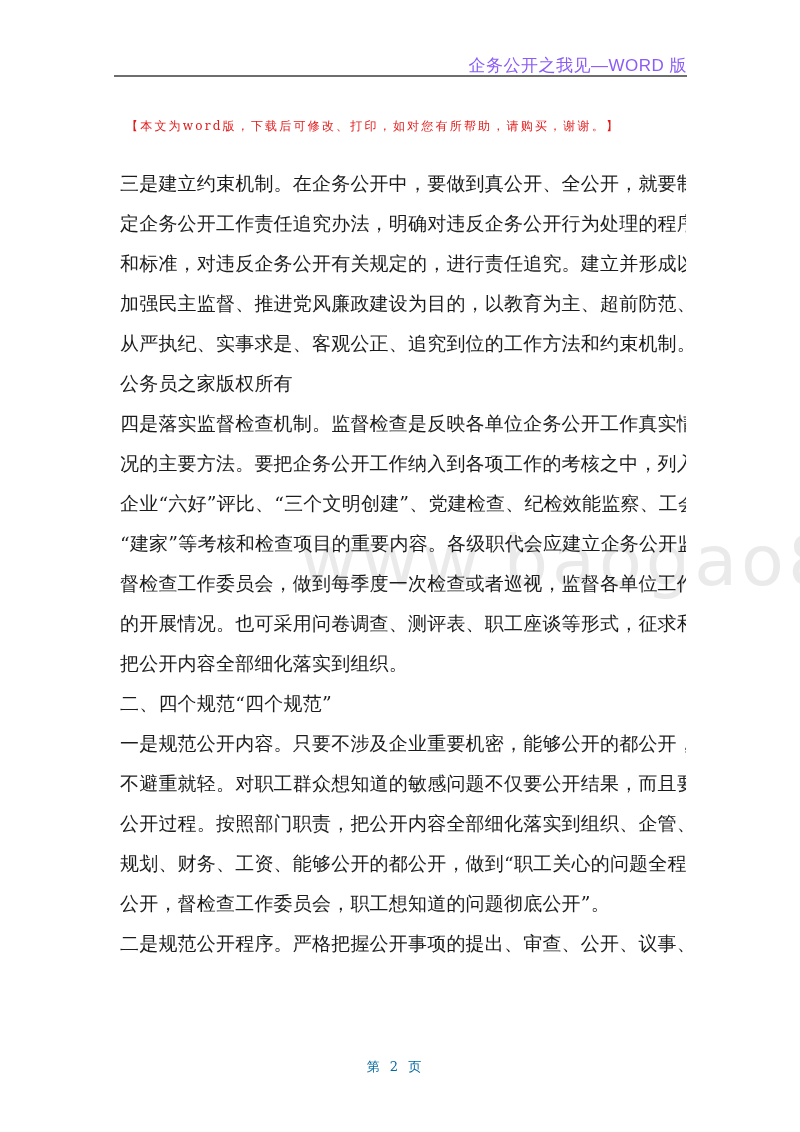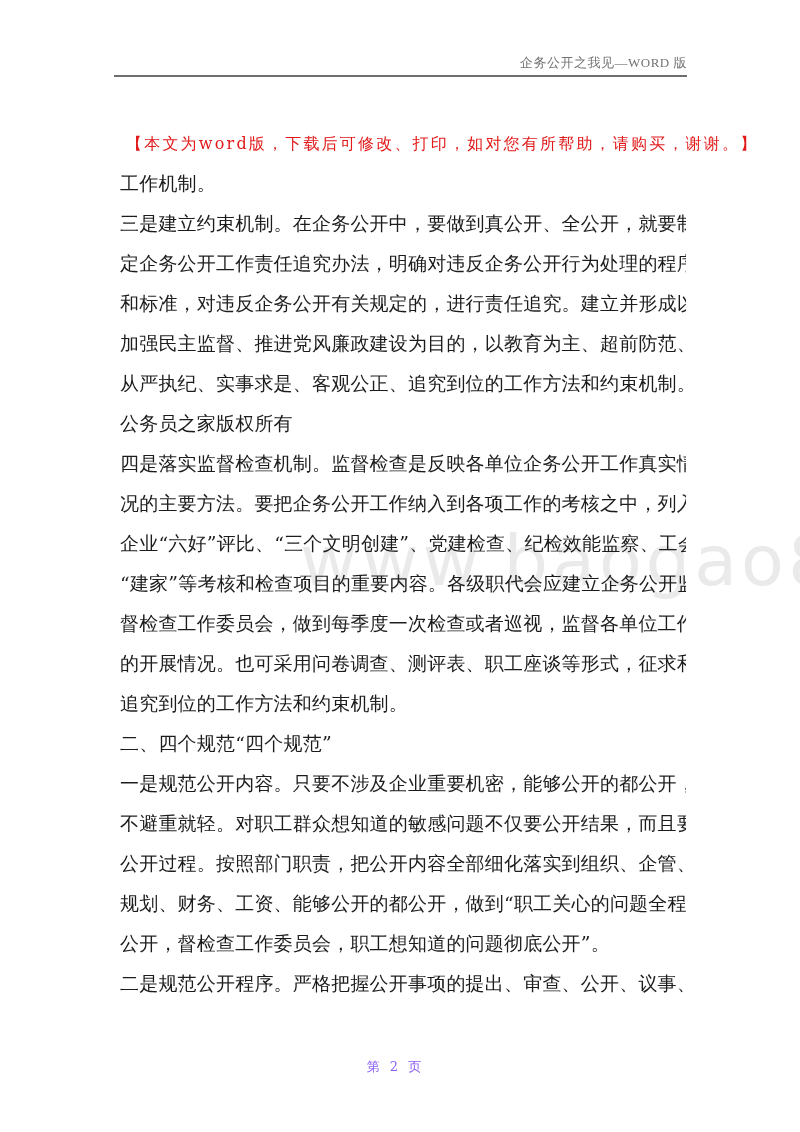--- a/index.html
+++ b/index.html
@@ -19,44 +19,43 @@
       position: absolute;
       left: 114px;
       top: 50px;
       width: 573px;
       height: 26px;
     }
     .header-title {
       position: absolute;
       right: 0;
       top: 4px;
-      font-size: 13px;
-      color: #737373;
-      font-family: Liberation Serif, serif;
+      font-size: 17px;
+      color: #8b5cf6;
+      font-family: Liberation Sans, sans-serif;
       letter-spacing: 0.5px;
     }
     .header-rule {
       position: absolute;
       left: 0;
       right: 0;
       top: 25px;
       height: 2px;
       background: #6e6e6e;
     }
     .notice {
       position: absolute;
       left: 126px;
       top: 118px;
       width: 560px;
-      font-size: 16px;
+      font-size: 12px;
       color: #e21a1a;
       letter-spacing: 2.2px;
       white-space: nowrap;
       font-family: "DejaVu Serif", "Liberation Serif", serif;
-      margin-top: 16px;
     }
     .body-text {
       position: absolute;
       left: 120px;
       top: 163px;
       width: 566px;
     }
     .line {
       height: 40px;
       line-height: 40px;
@@ -82,51 +81,50 @@
       pointer-events: none;
       white-space: nowrap;
     }
     .page-footer {
       position: absolute;
       left: 0;
       width: 788px;
       top: 1058px;
       text-align: center;
       font-size: 13px;
-      color: #8b5cf6;
+      color: #0369a1;
       word-spacing: 6px;
     }
   </style>
 </head>
 <body>
 
 <div class="page-header">
   <span class="header-title">企务公开之我见—WORD 版</span>
   <div class="header-rule"></div>
 </div>
 
 <div class="notice">【本文为word版，下载后可修改、打印，如对您有所帮助，请购买，谢谢。】</div>
 
 <div class="watermark">www.baogao8.com</div>
 
 <div class="body-text">
-  <div class="line short">工作机制。</div>
   <div class="line">三是建立约束机制。在企务公开中，要做到真公开、全公开，就要制</div>
   <div class="line">定企务公开工作责任追究办法，明确对违反企务公开行为处理的程序</div>
   <div class="line">和标准，对违反企务公开有关规定的，进行责任追究。建立并形成以</div>
   <div class="line">加强民主监督、推进党风廉政建设为目的，以教育为主、超前防范、</div>
   <div class="line">从严执纪、实事求是、客观公正、追究到位的工作方法和约束机制。</div>
   <div class="line short">公务员之家版权所有</div>
   <div class="line">四是落实监督检查机制。监督检查是反映各单位企务公开工作真实情</div>
   <div class="line">况的主要方法。要把企务公开工作纳入到各项工作的考核之中，列入</div>
   <div class="line">企业“六好”评比、“三个文明创建”、党建检查、纪检效能监察、工会</div>
   <div class="line">“建家”等考核和检查项目的重要内容。各级职代会应建立企务公开监</div>
   <div class="line">督检查工作委员会，做到每季度一次检查或者巡视，监督各单位工作</div>
   <div class="line">的开展情况。也可采用问卷调查、测评表、职工座谈等形式，征求和</div>
-  <div class="line short">追究到位的工作方法和约束机制。</div>
+  <div class="line short">把公开内容全部细化落实到组织。</div>
   <div class="line short">二、四个规范“四个规范”</div>
   <div class="line">一是规范公开内容。只要不涉及企业重要机密，能够公开的都公开，</div>
   <div class="line">不避重就轻。对职工群众想知道的敏感问题不仅要公开结果，而且要</div>
   <div class="line">公开过程。按照部门职责，把公开内容全部细化落实到组织、企管、</div>
   <div class="line">规划、财务、工资、能够公开的都公开，做到“职工关心的问题全程</div>
   <div class="line short">公开，督检查工作委员会，职工想知道的问题彻底公开”。</div>
   <div class="line">二是规范公开程序。严格把握公开事项的提出、审查、公开、议事、</div>
 </div>
 
 <div class="page-footer">第 2 页</div>

